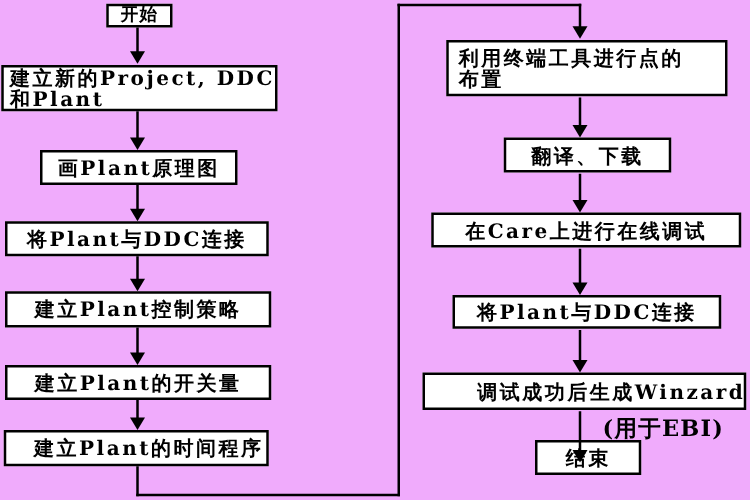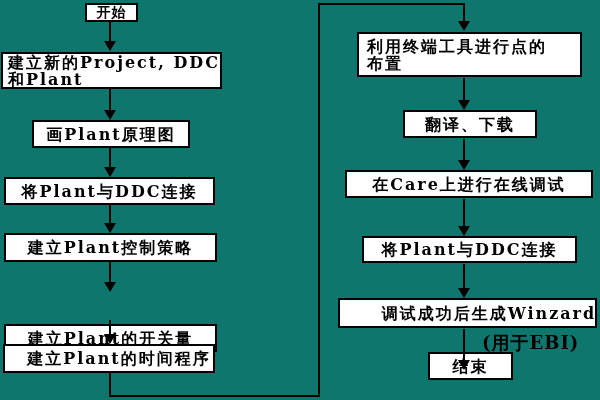--- a/index.html
+++ b/index.html
@@ -4,21 +4,21 @@
 <style>
   html, body {
     margin: 0;
     padding: 0;
     background: #ffffff;
   }
   #canvas {
     position: relative;
     width: 600px;
     height: 400px;
-    background: #0f766e;
+    background: #f0abfc;
     overflow: hidden;
     font-family: "DejaVu Serif", "Liberation Serif", serif;
   }
   .box {
     position: absolute;
     box-sizing: border-box;
     border: 2px solid #000000;
     background: #ffffff;
     color: #000000;
     font-size: 16px;
@@ -79,21 +79,21 @@
   </div>
 
   <div class="box center" style="left:4px; top:177px; width:211px; height:28px;">
     <span>将Plant与DDC连接</span>
   </div>
 
   <div class="box center" style="left:4px; top:233px; width:213px; height:29px;text-align:right;">
     <span>建立Plant控制策略</span>
   </div>
 
-  <div class="box center" style="left:4px; top:292px; width:213px; height:28px;margin-top:32px;">
+  <div class="box center" style="left:4px; top:292px; width:213px; height:28px;">
     <span>建立Plant的开关量</span>
   </div>
 
   <div class="box center" style="left:3px; top:344px; width:212px; height:29px;padding-left:20px;">
     <span>建立Plant的时间程序</span>
   </div>
 
   <div class="box left" style="left:357px; top:32px; width:225px; height:45px; padding-left:8px;">
     <span>利用终端工具进行点的</span>
     <span>布置</span>

